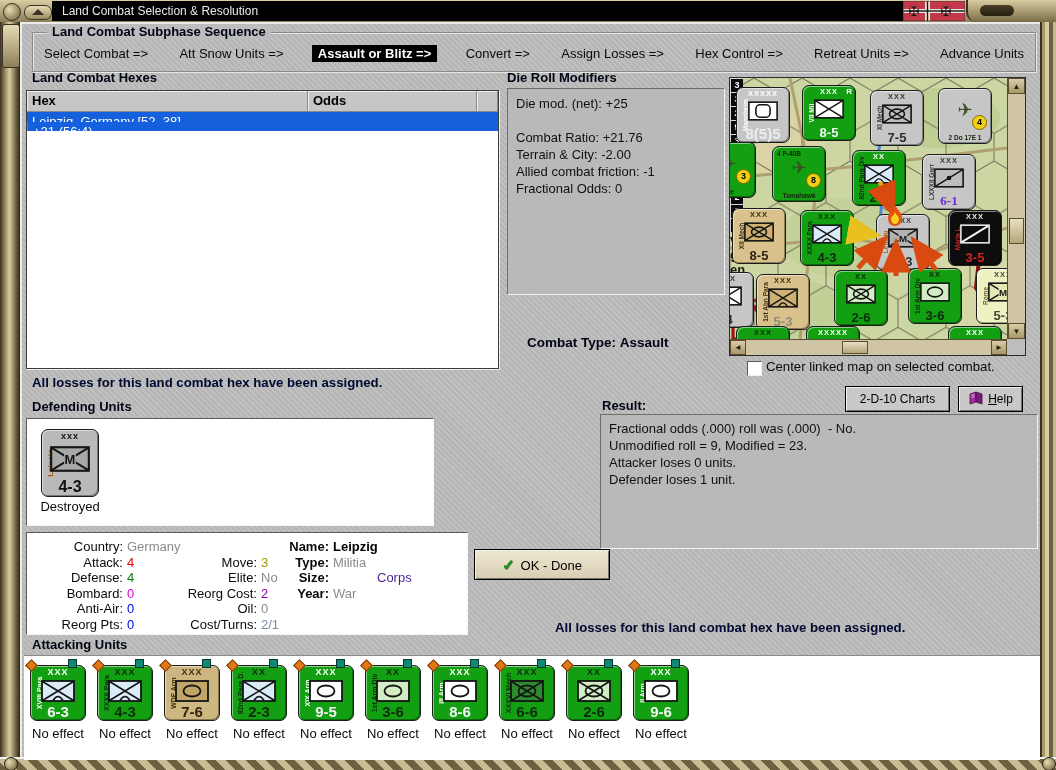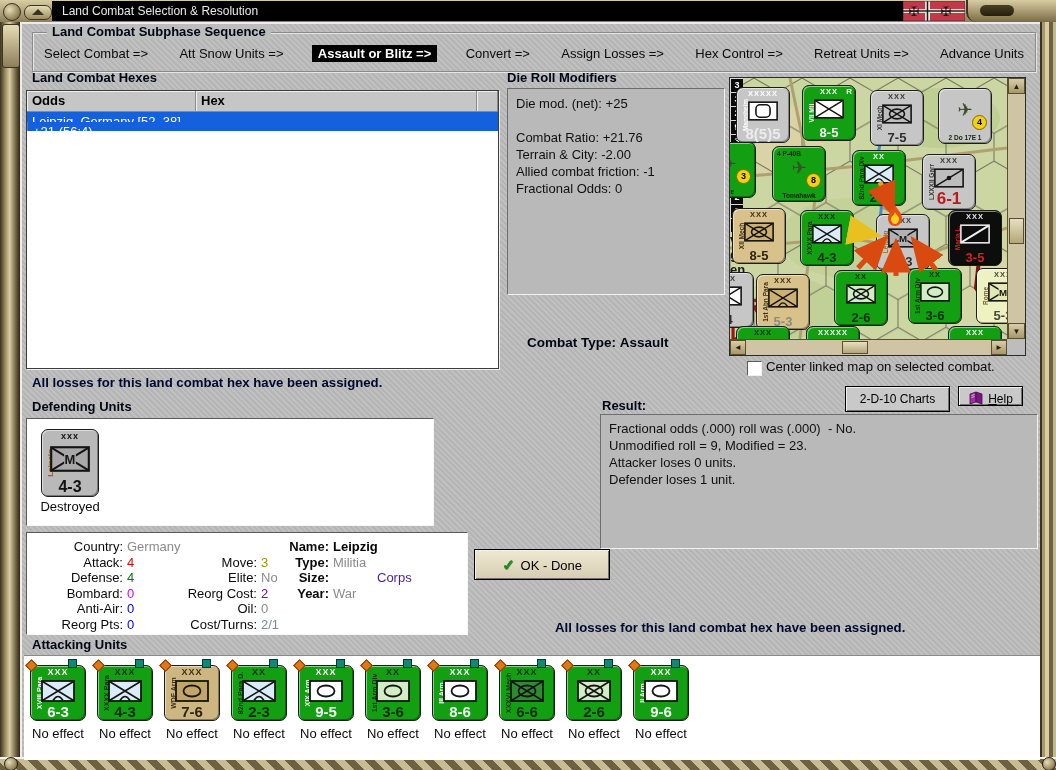--- a/index.html
+++ b/index.html
@@ -128,21 +128,21 @@
     border-top:1px solid #5a4e30;box-sizing:border-box;}
   .sb-btn{position:absolute;background:linear-gradient(#d8cda8,#a89868);border:1px solid #5a4e30;
     color:#241e0e;font-size:8px;text-align:center;box-sizing:border-box;}
   .sb-thumb{position:absolute;background:linear-gradient(#e8dfc0,#b3a679);border:1px solid #5a4e30;box-sizing:border-box;}
   #map-corner{position:absolute;left:277px;top:261px;width:18px;height:16px;background:#bdbdbd;}
 
   
   .btn{background:#c9c9c9;border:1px solid #000;box-shadow:inset 1px 1px 0 #f0f0f0,inset -1px -1px 0 #707070;
     font-size:12px;color:#000;text-align:center;box-sizing:border-box;cursor:default;}
   #charts-btn{left:823px;top:362px;width:105px;height:26px;line-height:24px;}
-  #help-btn{left:936px;top:362px;width:65px;height:20px;line-height:24px;}
+  #help-btn{left:936px;top:362px;width:65px;height:26px;line-height:24px;}
   #help-btn .lbl::first-letter{text-decoration:underline;}
   #help-btn .lbl{display:inline-block;margin-left:4px;}
   #ok-btn{left:452px;top:525px;width:136px;height:31px;line-height:29px;font-size:13px;
     background:linear-gradient(#efe9d2,#d6cdb2);}
   #ok-btn .check{color:#0c9010;font-weight:bold;font-size:15px;margin-right:6px;text-shadow:1px 1px 0 #5a7a40;}
   #checkbox{left:725px;top:337px;width:13px;height:13px;background:#fff;
     border-top:1px solid #5a5a5a;border-left:1px solid #5a5a5a;border-bottom:1px solid #f0f0f0;border-right:1px solid #f0f0f0;}
   #checkbox-label{left:744px;top:335px;font-size:13.2px;color:#0a0a0a;white-space:nowrap;}
   #combat-type{left:505px;top:311px;font-size:13.5px;font-weight:bold;color:#000514;}
 </style>
@@ -191,22 +191,22 @@
           <span class="seq-step">Retreat Units =&gt;</span>
           <span class="seq-step">Advance Units</span>
         </div>
       <div id="groupbox-title">Land Combat Subphase Sequence</div>
     </div>
 
     <div class="section-title" style="left:10px;top:46px;">Land Combat Hexes</div>
 
     <div id="hex-listbox">
       <div class="lb-header">
+        <div class="lb-hcell w-hex">Hex</div>
         <div class="lb-hcell w-odds">Odds</div>
-        <div class="lb-hcell w-hex">Hex</div>
         <div class="lb-hcell w-fill"></div>
       </div>
       <div class="lb-row">
         <div class="lb-cell w-hex">Leipzig, Germany [52, 38]</div>
         <div class="lb-cell w-odds" style="border-left:1px solid #4a80e8;">+21 (56:4)</div>
       </div>
     </div>
 
     <div class="msg" style="left:10px;top:351px;">All losses for this land combat hex have been assigned.</div>
     <div class="section-title" style="left:10px;top:375px;">Defending Units</div>
@@ -453,21 +453,21 @@
               <div class="c-str" style="color: rgb(12, 44, 12); font-size: 13px;">2-3</div>
             </div>
             <div class="counter map-c" style="width: 54px; height: 56px; background: rgb(198, 198, 198); left: 192px; top: 76px;">
               <div class="c-size" style="color: rgb(56, 56, 56);">XXX</div>
               <div class="c-side" style="color: rgb(56, 56, 56);">LXXXII Garr</div>
               <div class="c-sym"><svg width="30" height="20" viewBox="0 0 34 22">
                   <rect x="1" y="1" width="32" height="20" fill="#bdbdbd" stroke="#141414" stroke-width="1.8"></rect>
                   <path d="M1.5 20.5 L32.5 1.5" stroke="#141414" stroke-width="1.6"></path>
                   <circle cx="17" cy="11" r="2.6" fill="#141414"></circle>
                 </svg></div>
-              <div class="c-str" style="color: #b91c1c; font-size: 17px;">6-1</div>
+              <div class="c-str" style="color: #6d28d9; font-size: 13px; font-family: Liberation Serif, serif;">6-1</div>
             </div>
             <div class="counter map-c" style="width: 54px; height: 56px; background: rgb(217, 193, 139); left: 2px; top: 130px;">
               <div class="c-size" style="color: rgb(60, 46, 16);">XXX</div>
               <div class="c-side" style="color: rgb(60, 46, 16);">XII Mech</div>
               <div class="c-sym"><svg width="30" height="20" viewBox="0 0 34 22">
                   <rect x="1" y="1" width="32" height="20" fill="#cdb072" stroke="#141414" stroke-width="1.8"></rect>
                   <path d="M1.5 1.5 L32.5 20.5 M32.5 1.5 L1.5 20.5" stroke="#141414" stroke-width="1.6"></path>
                   <ellipse cx="17" cy="11" rx="8.5" ry="5.5" fill="none" stroke="#141414" stroke-width="1.8"></ellipse>
                 </svg></div>
               <div class="c-str" style="color: rgb(46, 36, 16); font-size: 13px;">8-5</div>

